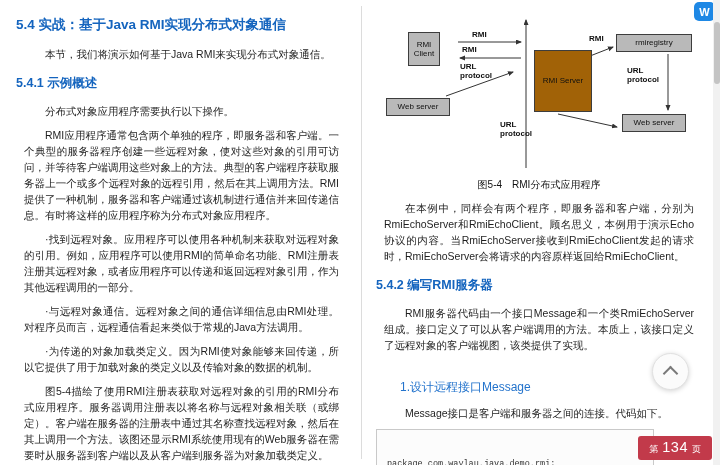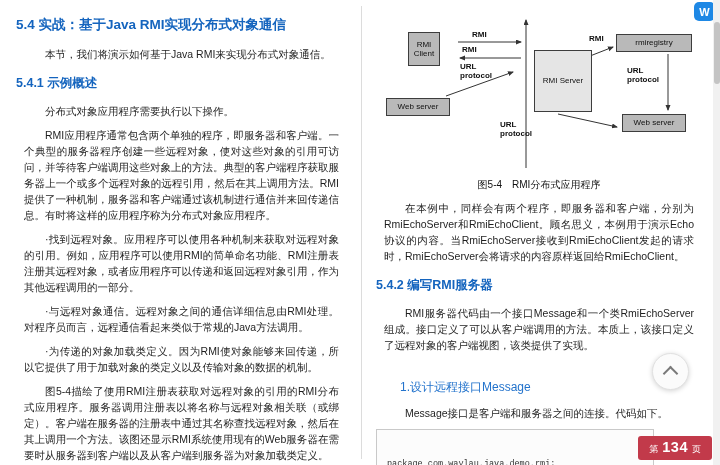--- a/index.html
+++ b/index.html
@@ -19,21 +19,21 @@
   .caption { text-align:center; font-size:10px; color:#111; margin:2px 0 8px; }
 
   
   .figure { position:relative; width:326px; height:168px; }
   .figure svg { position:absolute; left:0; top:0; }
   .dbox {
     position:absolute; border:1px solid #3d3d3d; background:#b9b9b9;
     font-size:8px; line-height:9.5px; display:flex; align-items:center; justify-content:center;
     text-align:center; color:#101010; padding:1px; box-sizing:border-box;
   }
-  .dbox.white { background:#e5e5e5; }
+  .dbox.white { background:#a16207; }
   .dlabel { position:absolute; font-size:8px; line-height:9px; color:#101010;font-weight:bold; }
 
   
   .code {
     margin-top:8px; border:1px solid #c9c9c9; background:#fcfcfc;
     font-family:"Liberation Mono", monospace; font-size:8.5px; line-height:11px;
     color:#333; padding:7px 10px; width:278px; box-sizing:border-box; white-space:pre;
   }
 
   
@@ -49,21 +49,21 @@
     background:#fbfbfb; border:1px solid #e1e1e1; box-shadow:0 1px 5px rgba(0,0,0,.18);
     display:flex; align-items:center; justify-content:center; cursor:pointer;
   }
   .chev { width:9px; height:9px; border-left:2px solid #7a7a7a; border-top:2px solid #7a7a7a;
     transform: rotate(45deg); margin-top:4px; }
   .badge {
     position:absolute; right:8px; bottom:5px; background:#c23a4a; color:#fff;
     padding:3px 11px 4px; border-radius:3px; display:flex; align-items:baseline; gap:4px;
   }
   .badge .sm { font-size:9px; }
-  .badge .num { font-size:14.5px; font-weight:bold; letter-spacing:0.5px; }
+  .badge .num { font-size:14.5px; font-weight:normal; letter-spacing:0.5px; }
 </style>
 </head>
 <body>
 
 <div class="page">
 
   <div class="col-left">
     <div class="h1">5.4 实战：基于Java RMI实现分布式对象通信</div>
     <p class="body">本节，我们将演示如何基于Java RMI来实现分布式对象通信。</p>
     <div class="h2">5.4.1 示例概述</div>

